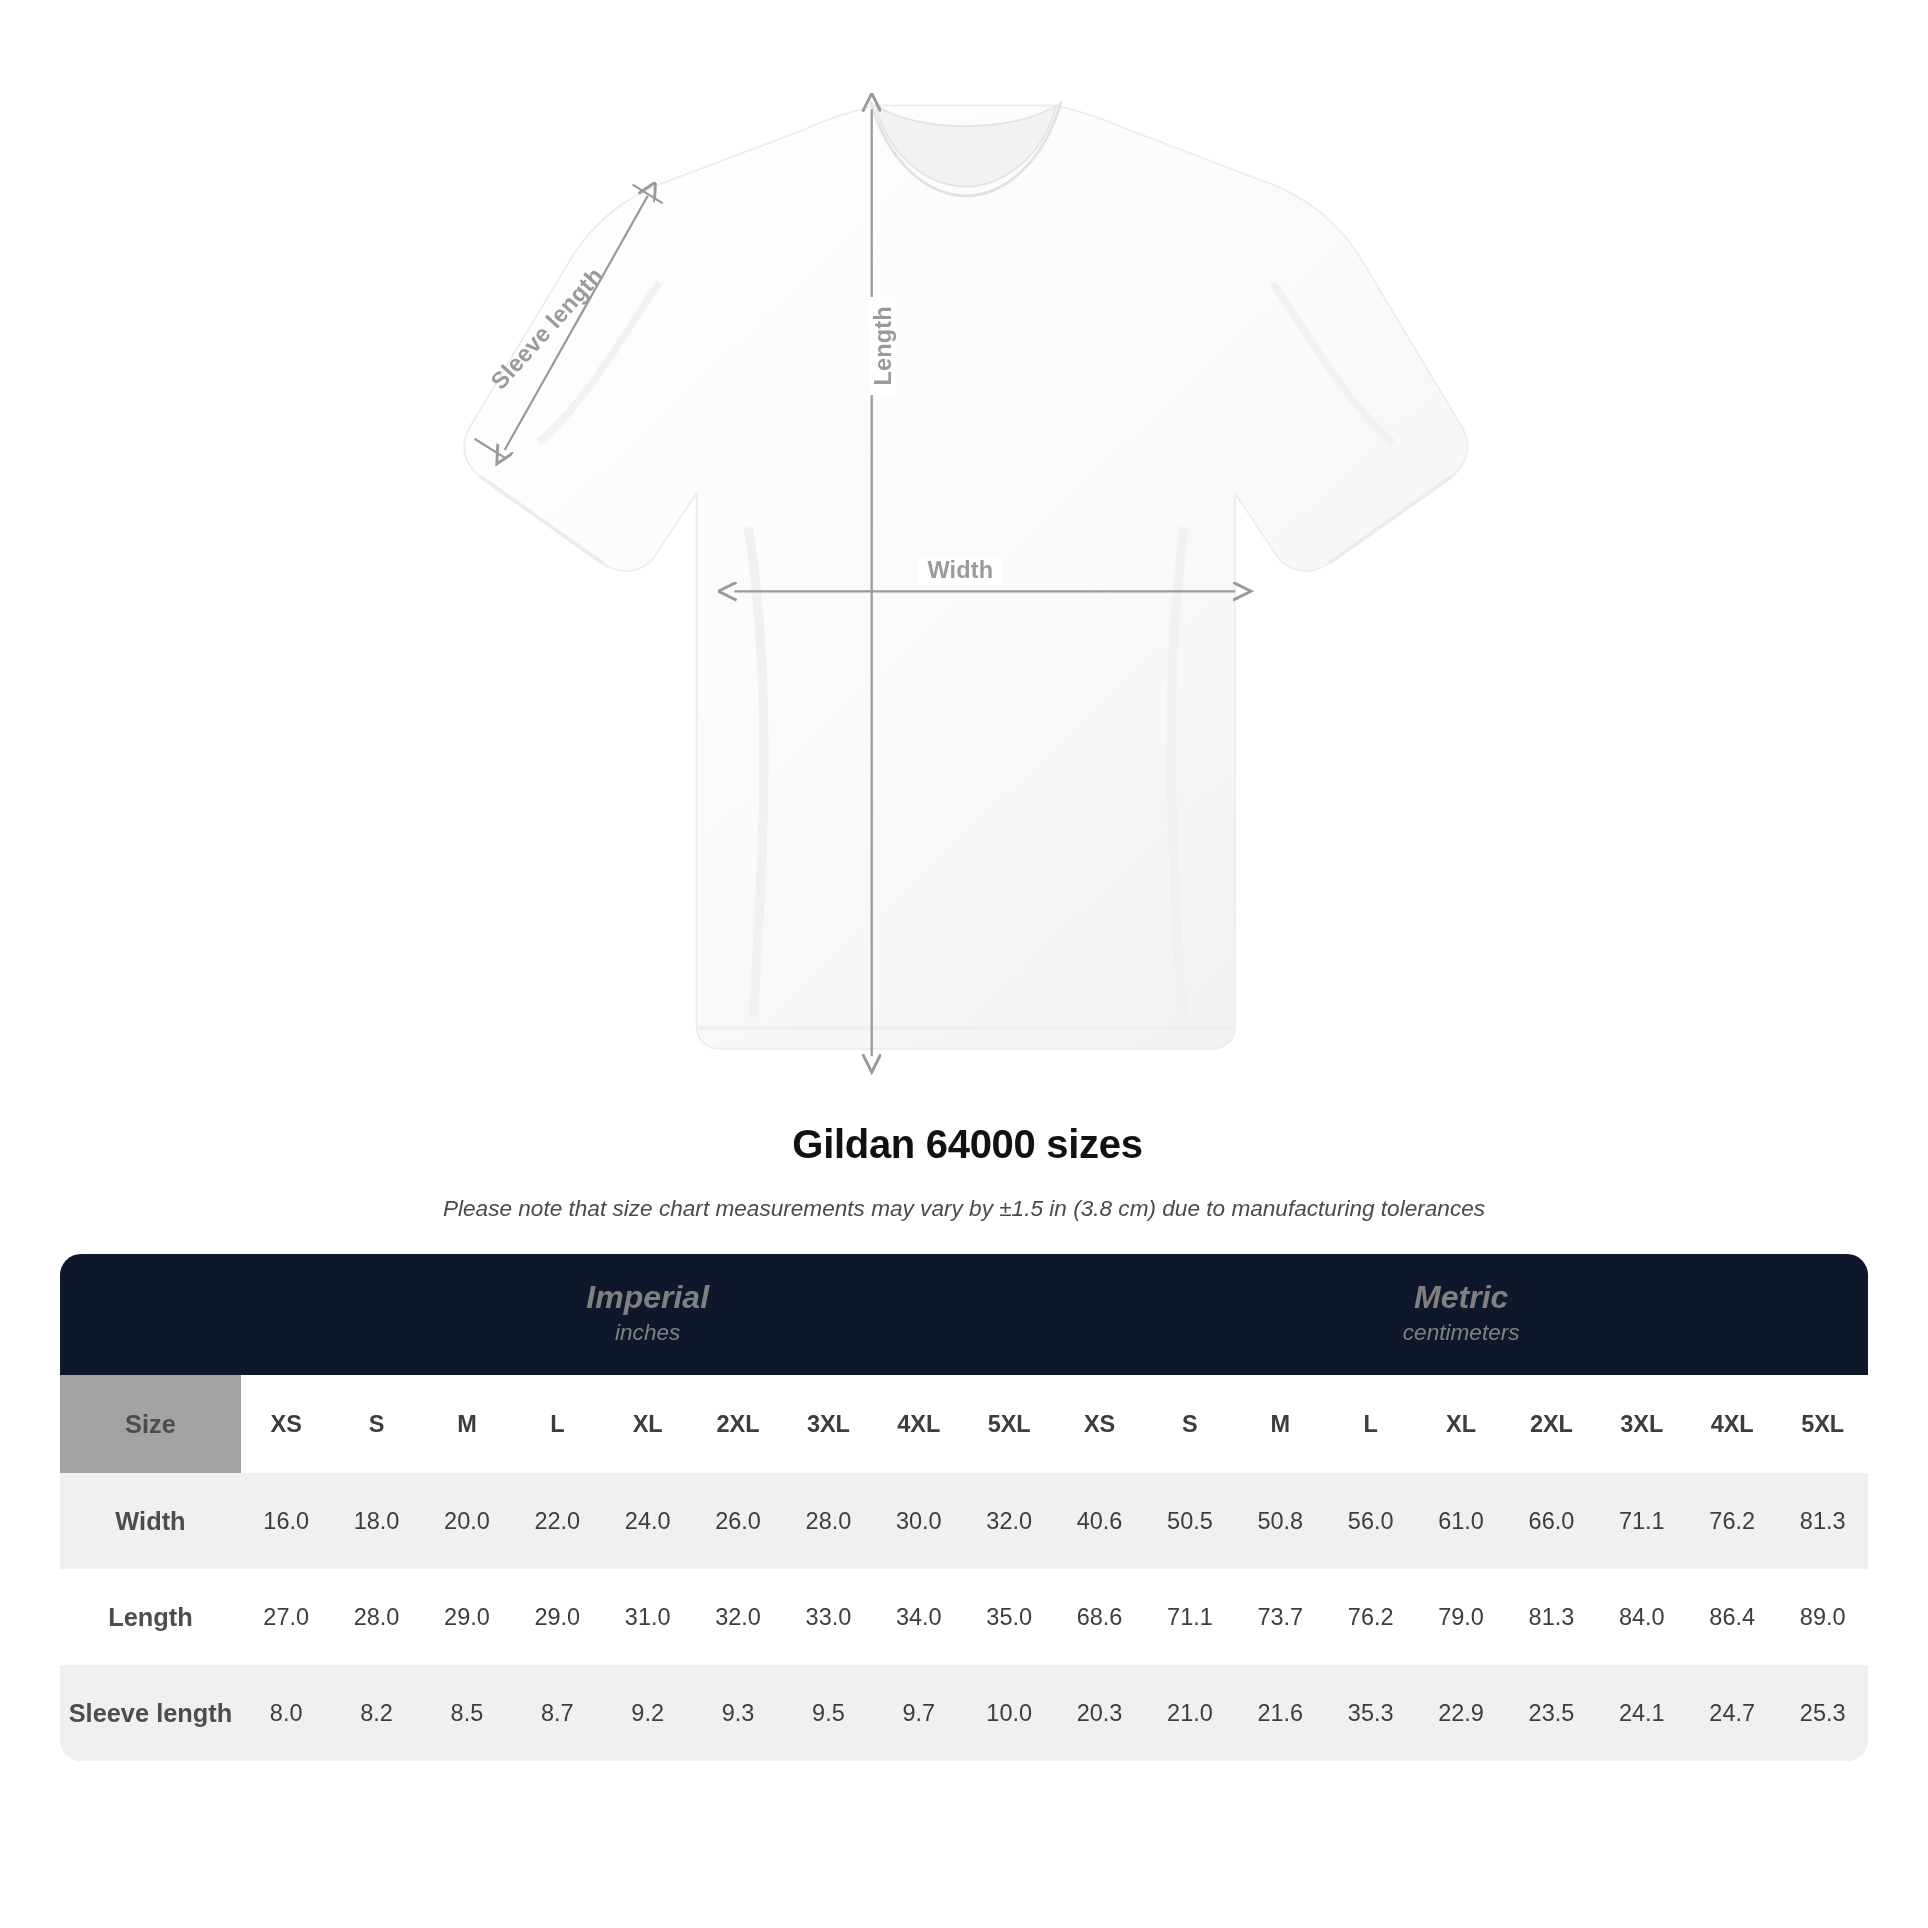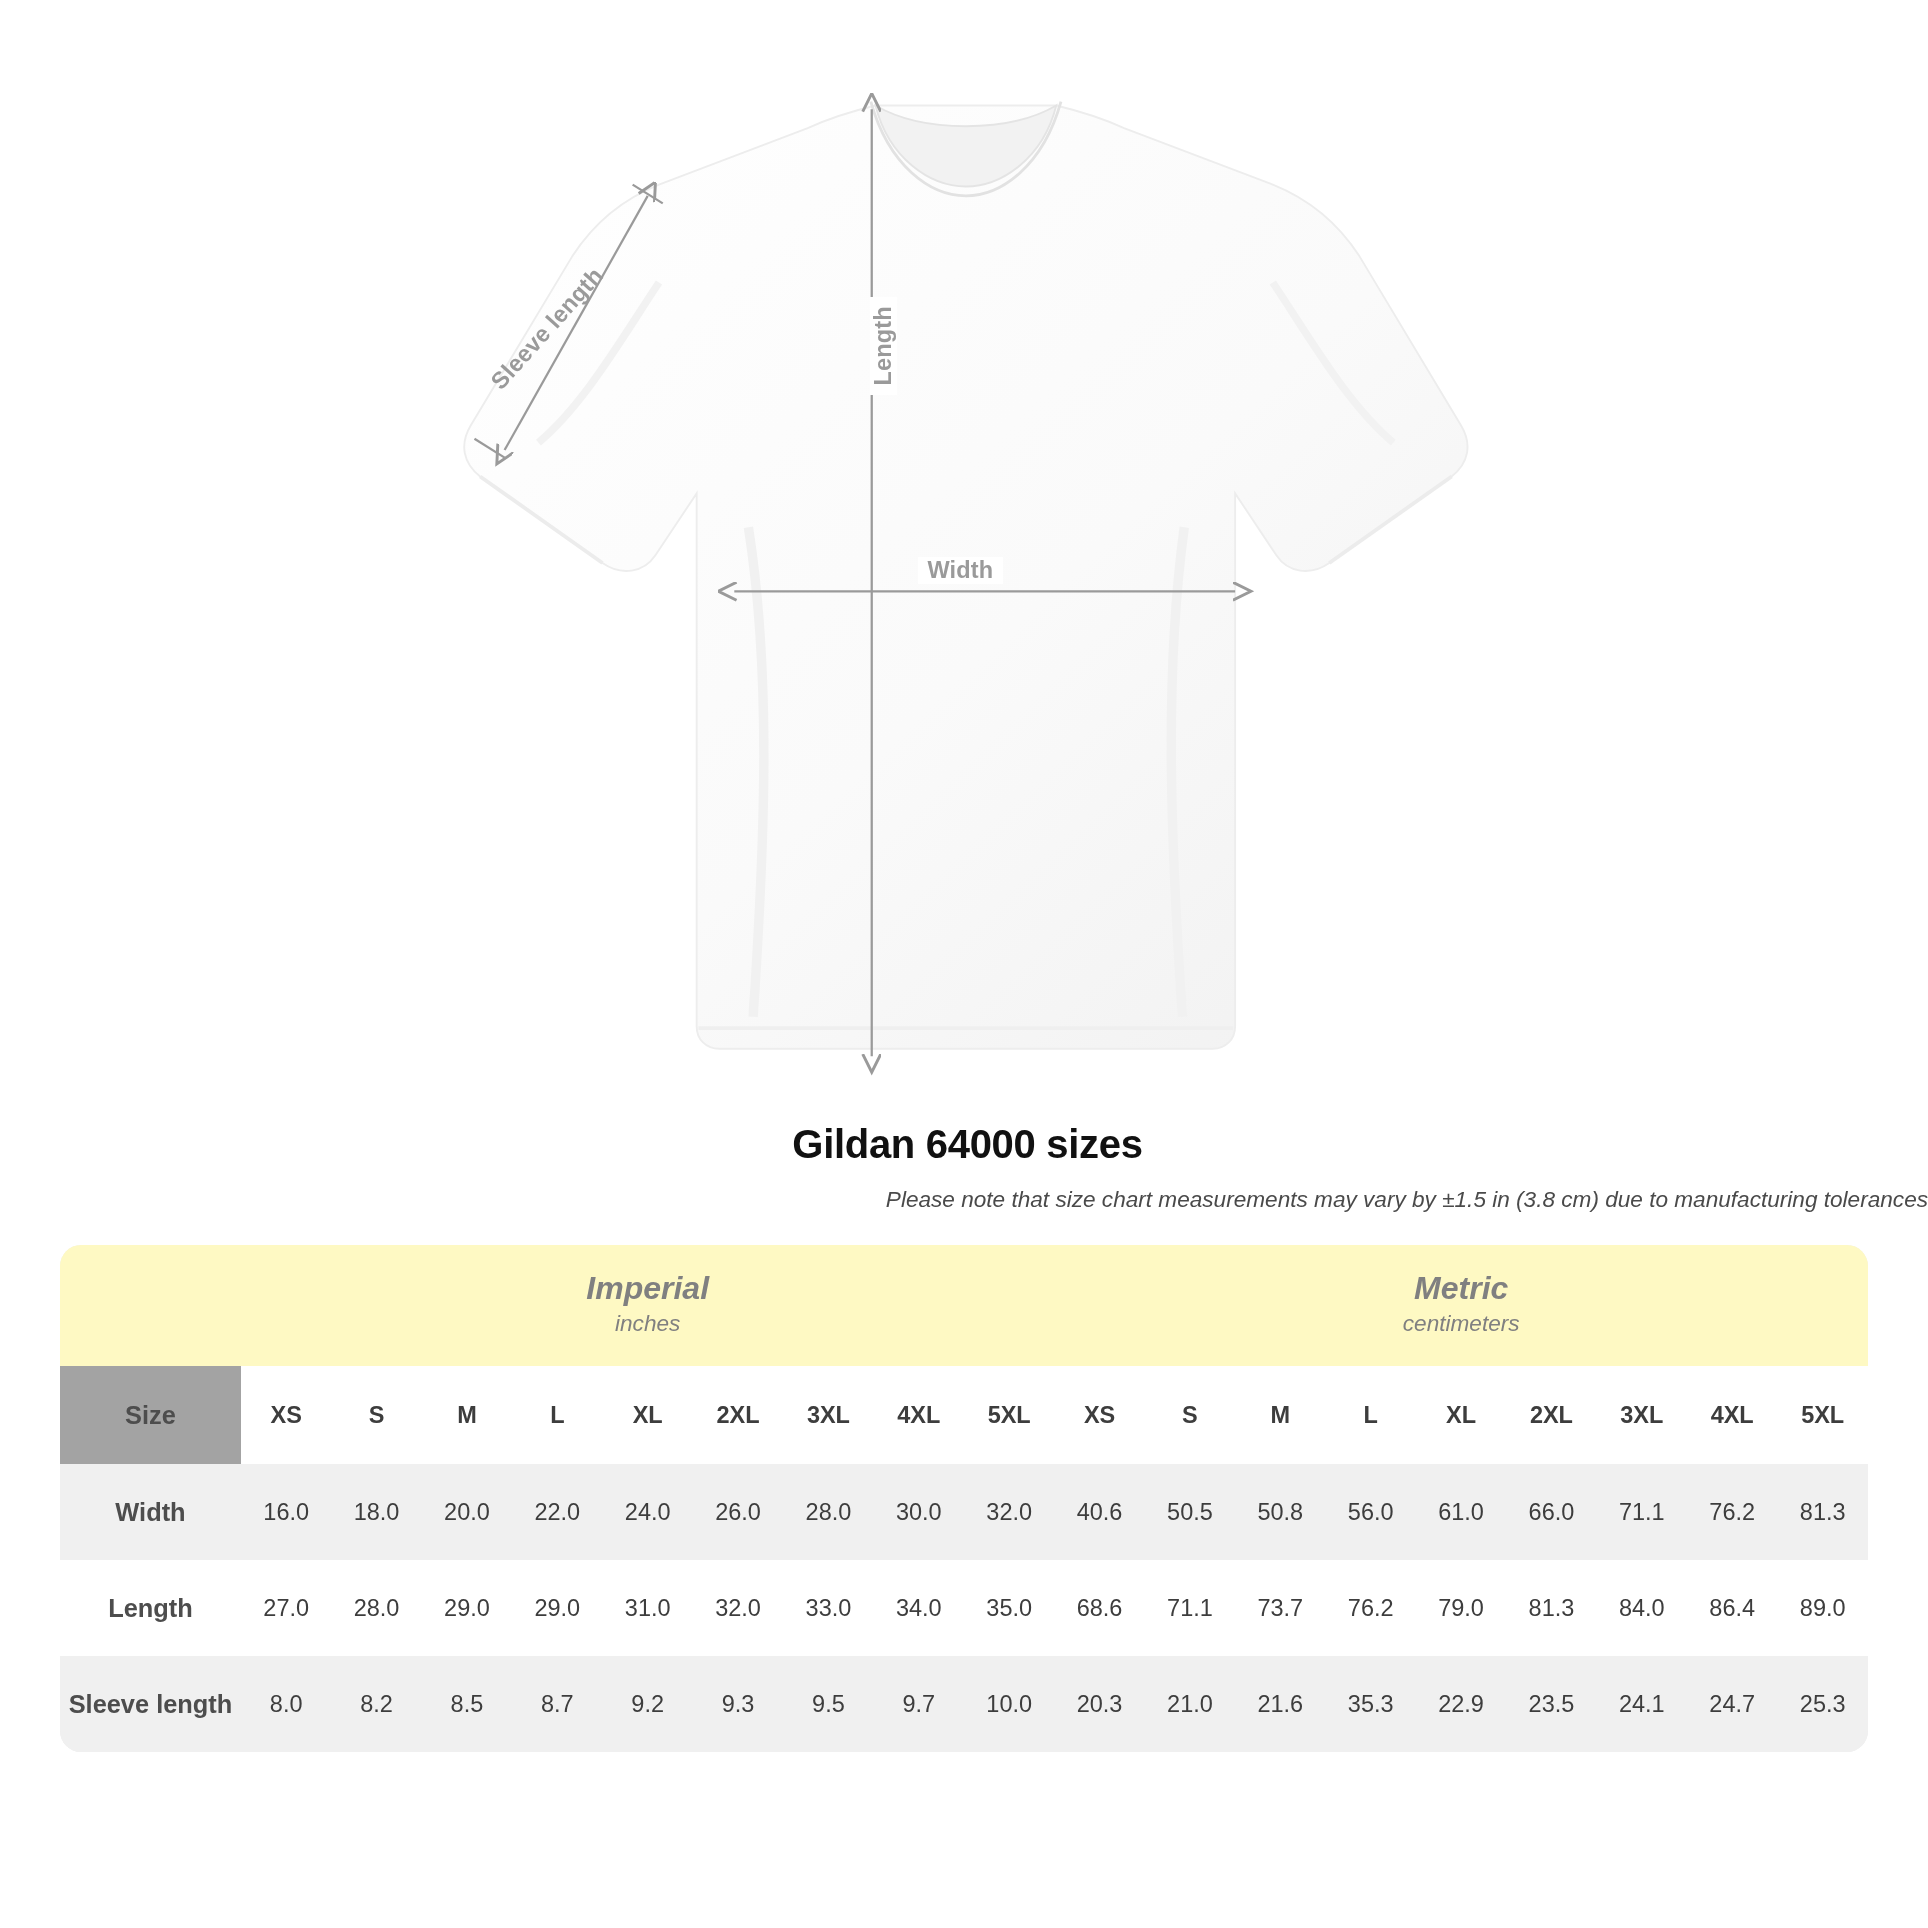--- a/index.html
+++ b/index.html
@@ -69,25 +69,24 @@
     margin-top: 11.3px;
   }
   .chart-title {
     font-size: 40px;
     font-weight: bold;
     color: #111111;
     letter-spacing: -0.3px;
     padding-left: 7px;
   }
   .chart-subtitle {
-    margin-top: 20px;
+    margin-top: 29px;
     font-size: 22.6px;
     font-style: italic;
     color: #4a4a4a;
-    text-align: right;
   }
 
   
   .table-wrap {
     margin: 32px 60px 0 60px;
     border-radius: 21px;
     overflow: hidden;
     background: #eeeeee;
   }
   table.size-table {
@@ -97,21 +96,21 @@
   }
   table.size-table td, table.size-table th {
     border: 0;
     text-align: center;
     vertical-align: middle;
     font-size: 23.5px;
     color: #3d3d3d;
   }
   .unit-head {
     height: 121px;
-    background: #fef9c3;
+    background: #0f172a;
   }
   .unit-title {
     font-size: 32px;
     font-weight: bold;
     font-style: italic;
     color: #808080;
     line-height: 1.15;
   }
   .unit-sub {
     font-size: 22.6px;

